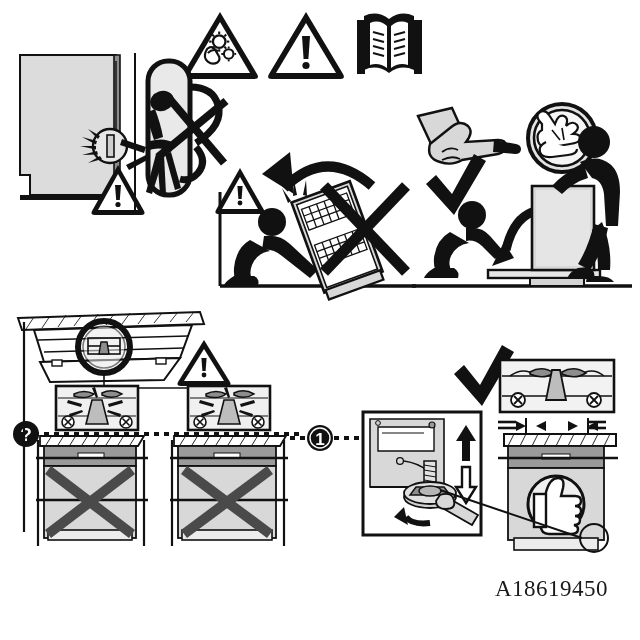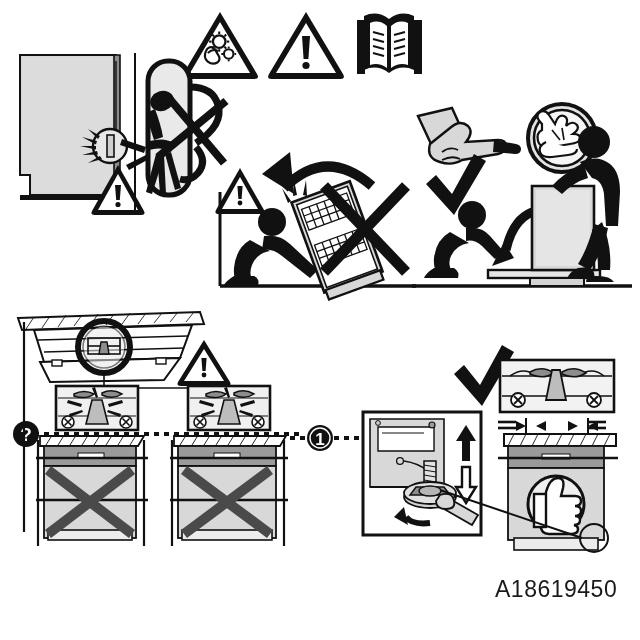--- a/index.html
+++ b/index.html
@@ -2,21 +2,21 @@
 <html><head>
 <meta charset="utf-8">
 <style>
   html,body{margin:0;padding:0;background:#ffffff;}
   body{width:640px;height:640px;position:relative;overflow:hidden;
        font-family:"Liberation Sans", sans-serif;color:#111;}
   .sheet{position:absolute;inset:0;background:#fff;}
   .abs{position:absolute;}
   svg{display:block;overflow:visible;}
   .docnum{position:absolute;left:495px;top:576px;font-size:23px;
-          letter-spacing:0.5px;color:#1a1a1a;font-family:Liberation Sans, sans-serif;}
+          letter-spacing:0.5px;color:#1a1a1a;font-family:Liberation Serif, serif;}
   .k{fill:#111;}
   .gl{fill:#d8d8d8;}
   .gm{fill:#bdbdbd;}
   .gd{fill:#8d8d8d;}
   .wh{fill:#ffffff;}
   .st{stroke:#111;fill:none;}
 </style>
 </head>
 <body>
 

